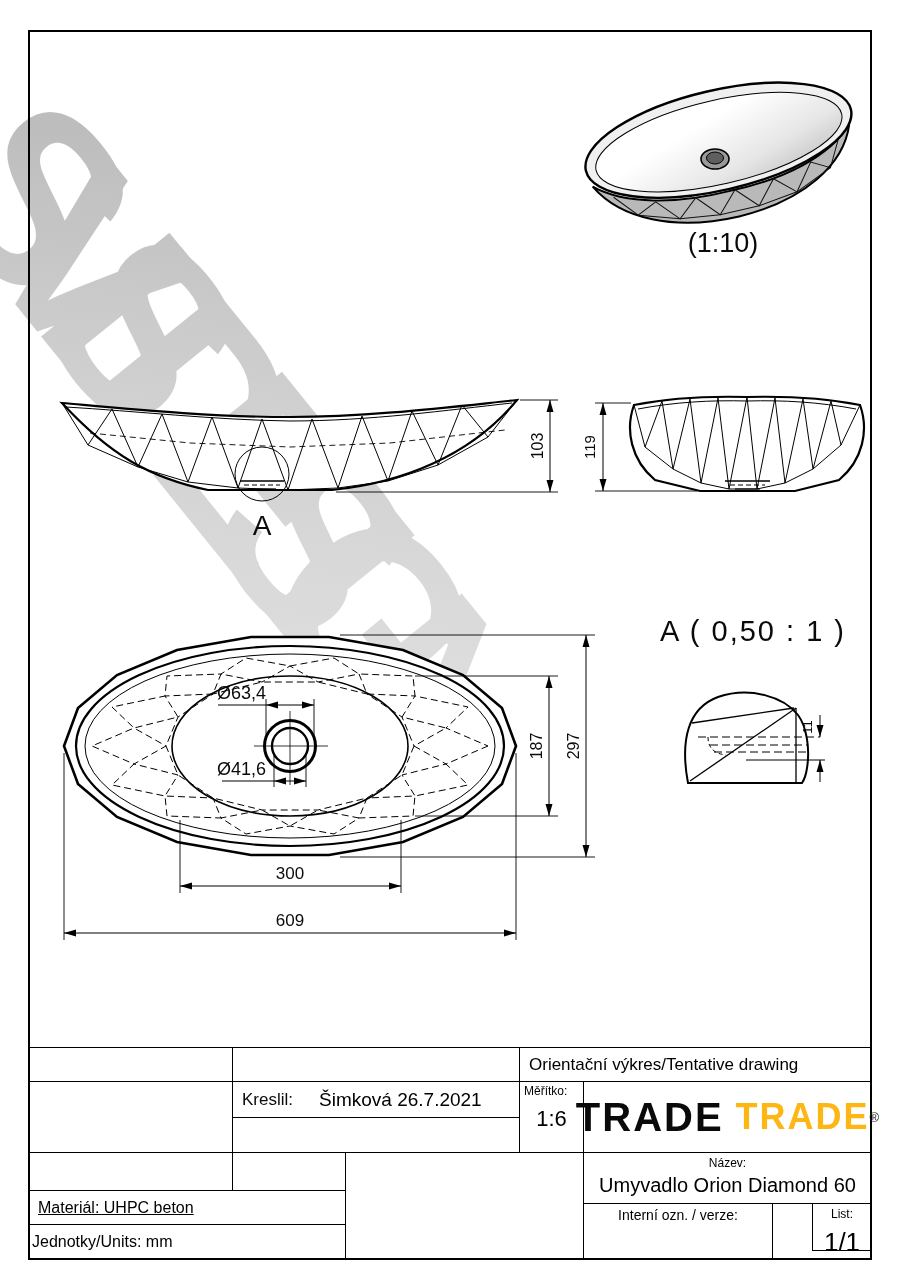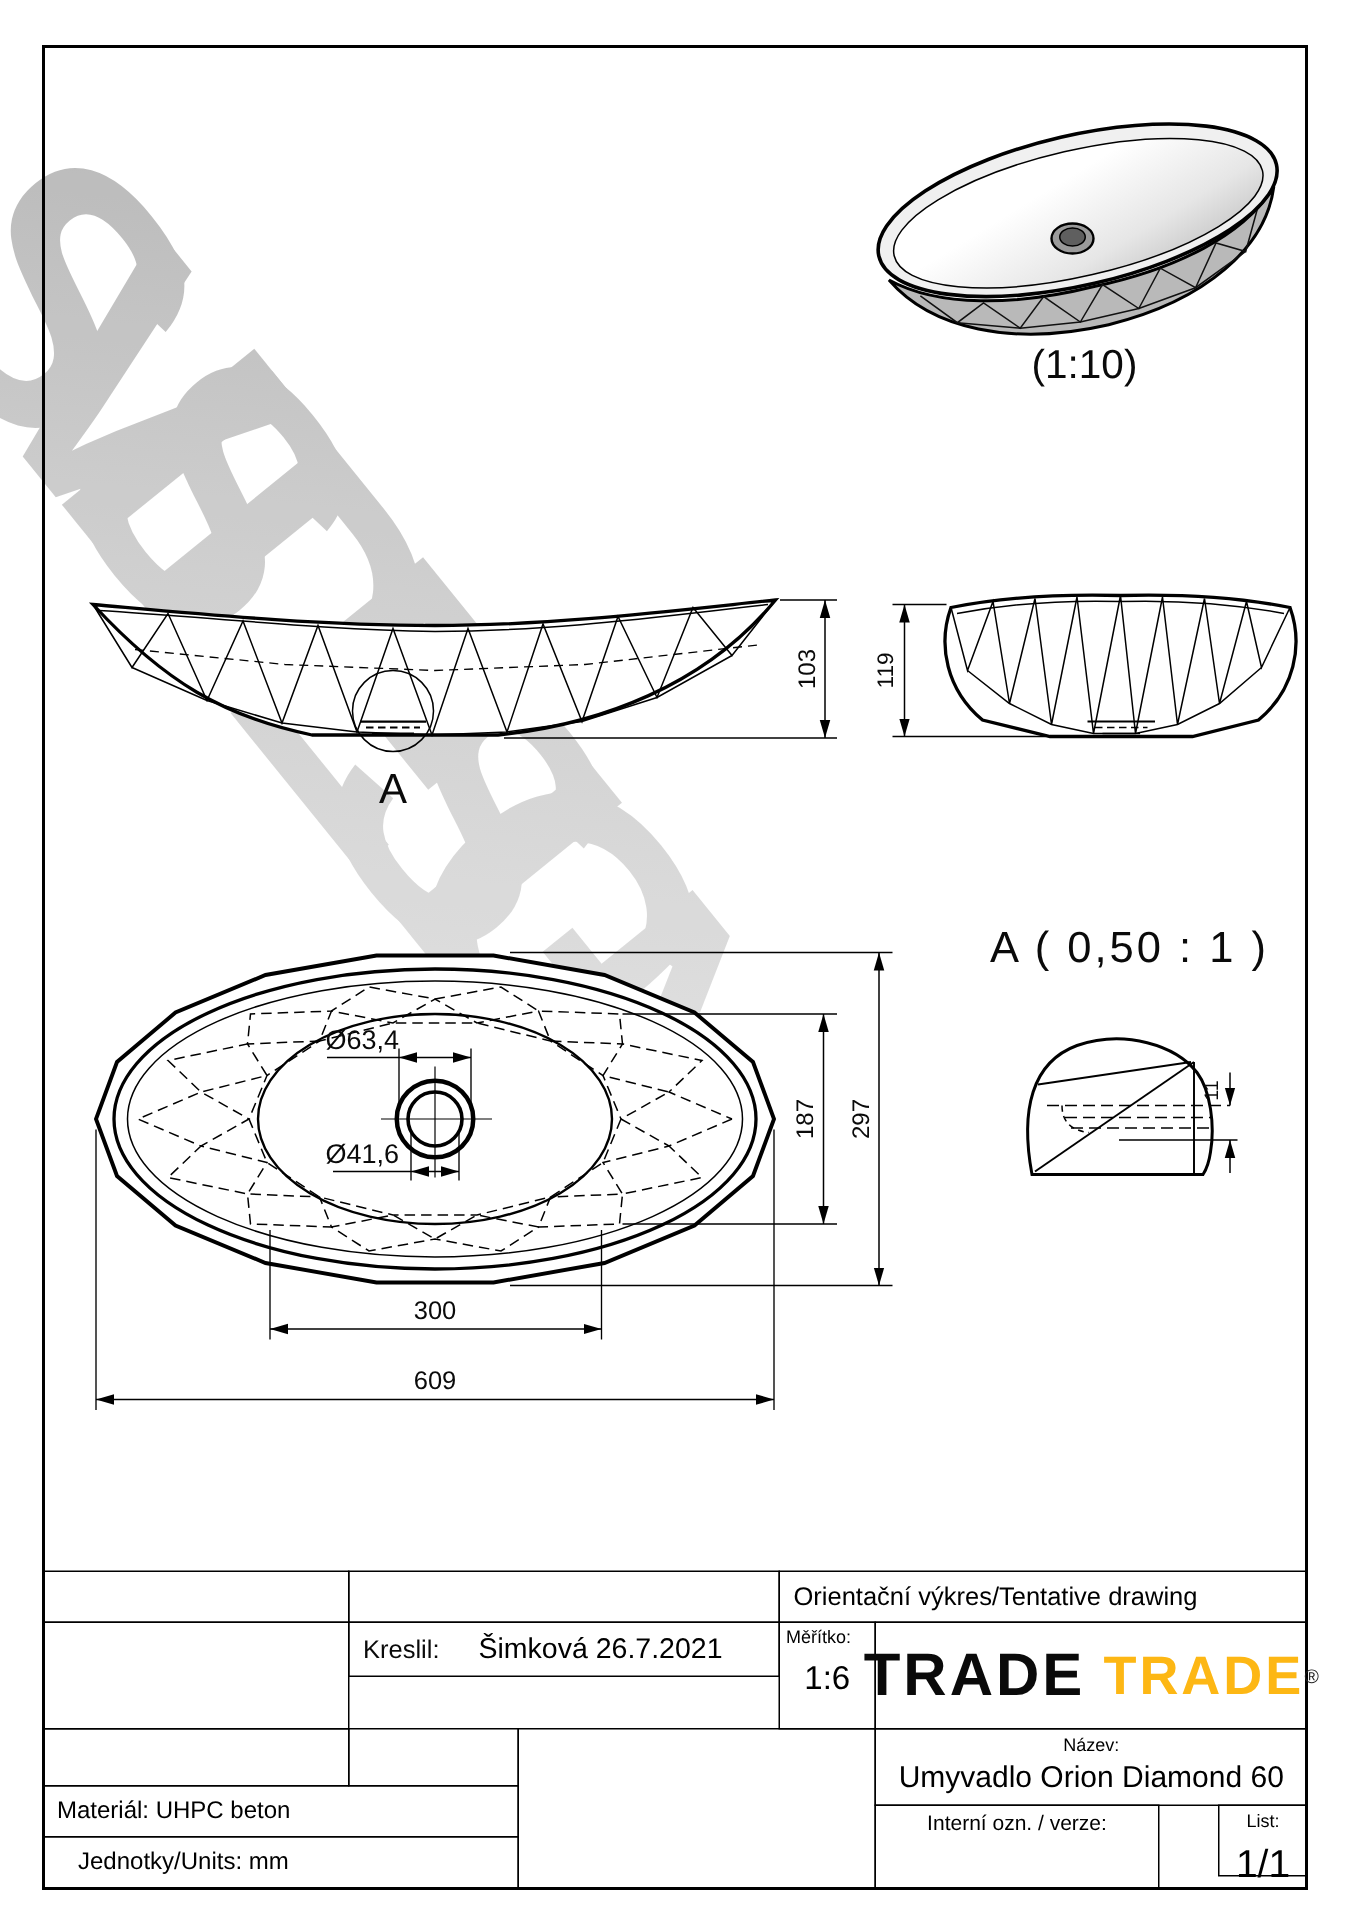--- a/index.html
+++ b/index.html
@@ -29,22 +29,22 @@
   .c-orient{left:491px;top:0;width:353px;height:35px;display:flex;align-items:center;padding-left:9px;}
   .c-e1{left:0;top:0;width:205px;height:35px;}
   .c-e2{left:204px;top:0;width:288px;height:35px;}
   .c-left-tall{left:0;top:34px;width:205px;height:72px;}
   .c-kreslil{left:204px;top:34px;width:288px;height:37px;display:flex;align-items:center;padding-left:9px;}
   .c-schvalil{left:204px;top:70px;width:288px;height:36px;display:flex;align-items:center;padding-left:9px;}
   .c-meritko{left:491px;top:34px;width:65px;height:72px;}
   .c-logo{left:555px;top:34px;width:289px;height:72px;display:flex;align-items:center;justify-content:center;}
   .c-e3{left:0;top:105px;width:205px;height:39px;}
   .c-e4{left:204px;top:105px;width:114px;height:39px;}
-  .c-material{left:0;top:143px;width:318px;height:35px;display:flex;align-items:center;padding-left:9px;}
-  .c-units{left:0;top:177px;width:318px;height:36px;display:flex;align-items:center;padding-left:23px;}
+  .c-material{left:0;top:143px;width:318px;height:35px;display:flex;align-items:center;padding-left:9px;text-decoration:underline;}
+  .c-units{left:0;top:177px;width:318px;height:36px;display:flex;align-items:center;padding-left:3px;}
   .c-mid{left:317px;top:105px;width:239px;height:108px;}
   .c-nazev{left:555px;top:105px;width:289px;height:52px;text-align:center;}
   .c-interni{left:555px;top:156px;width:190px;height:57px;text-align:center;}
   .c-list{left:784px;top:156px;width:60px;height:48px;text-align:center;}
   .meritko-label{display:block;font-size:12px;padding:2px 0 0 4px;text-align:left;}
   .meritko-value{display:block;font-size:22px;text-align:center;margin-top:8px;}
   .logo-svis{font-size:40px;font-weight:700;letter-spacing:2px;color:#0a0a0a;}
   .logo-trade{font-size:36px;font-weight:700;letter-spacing:2px;margin-left:12px;}
   .logo-reg{font-size:13px;vertical-align:18px;color:#222;font-weight:400;}
   .nazev-label{display:block;font-size:12px;margin-top:3px;}

